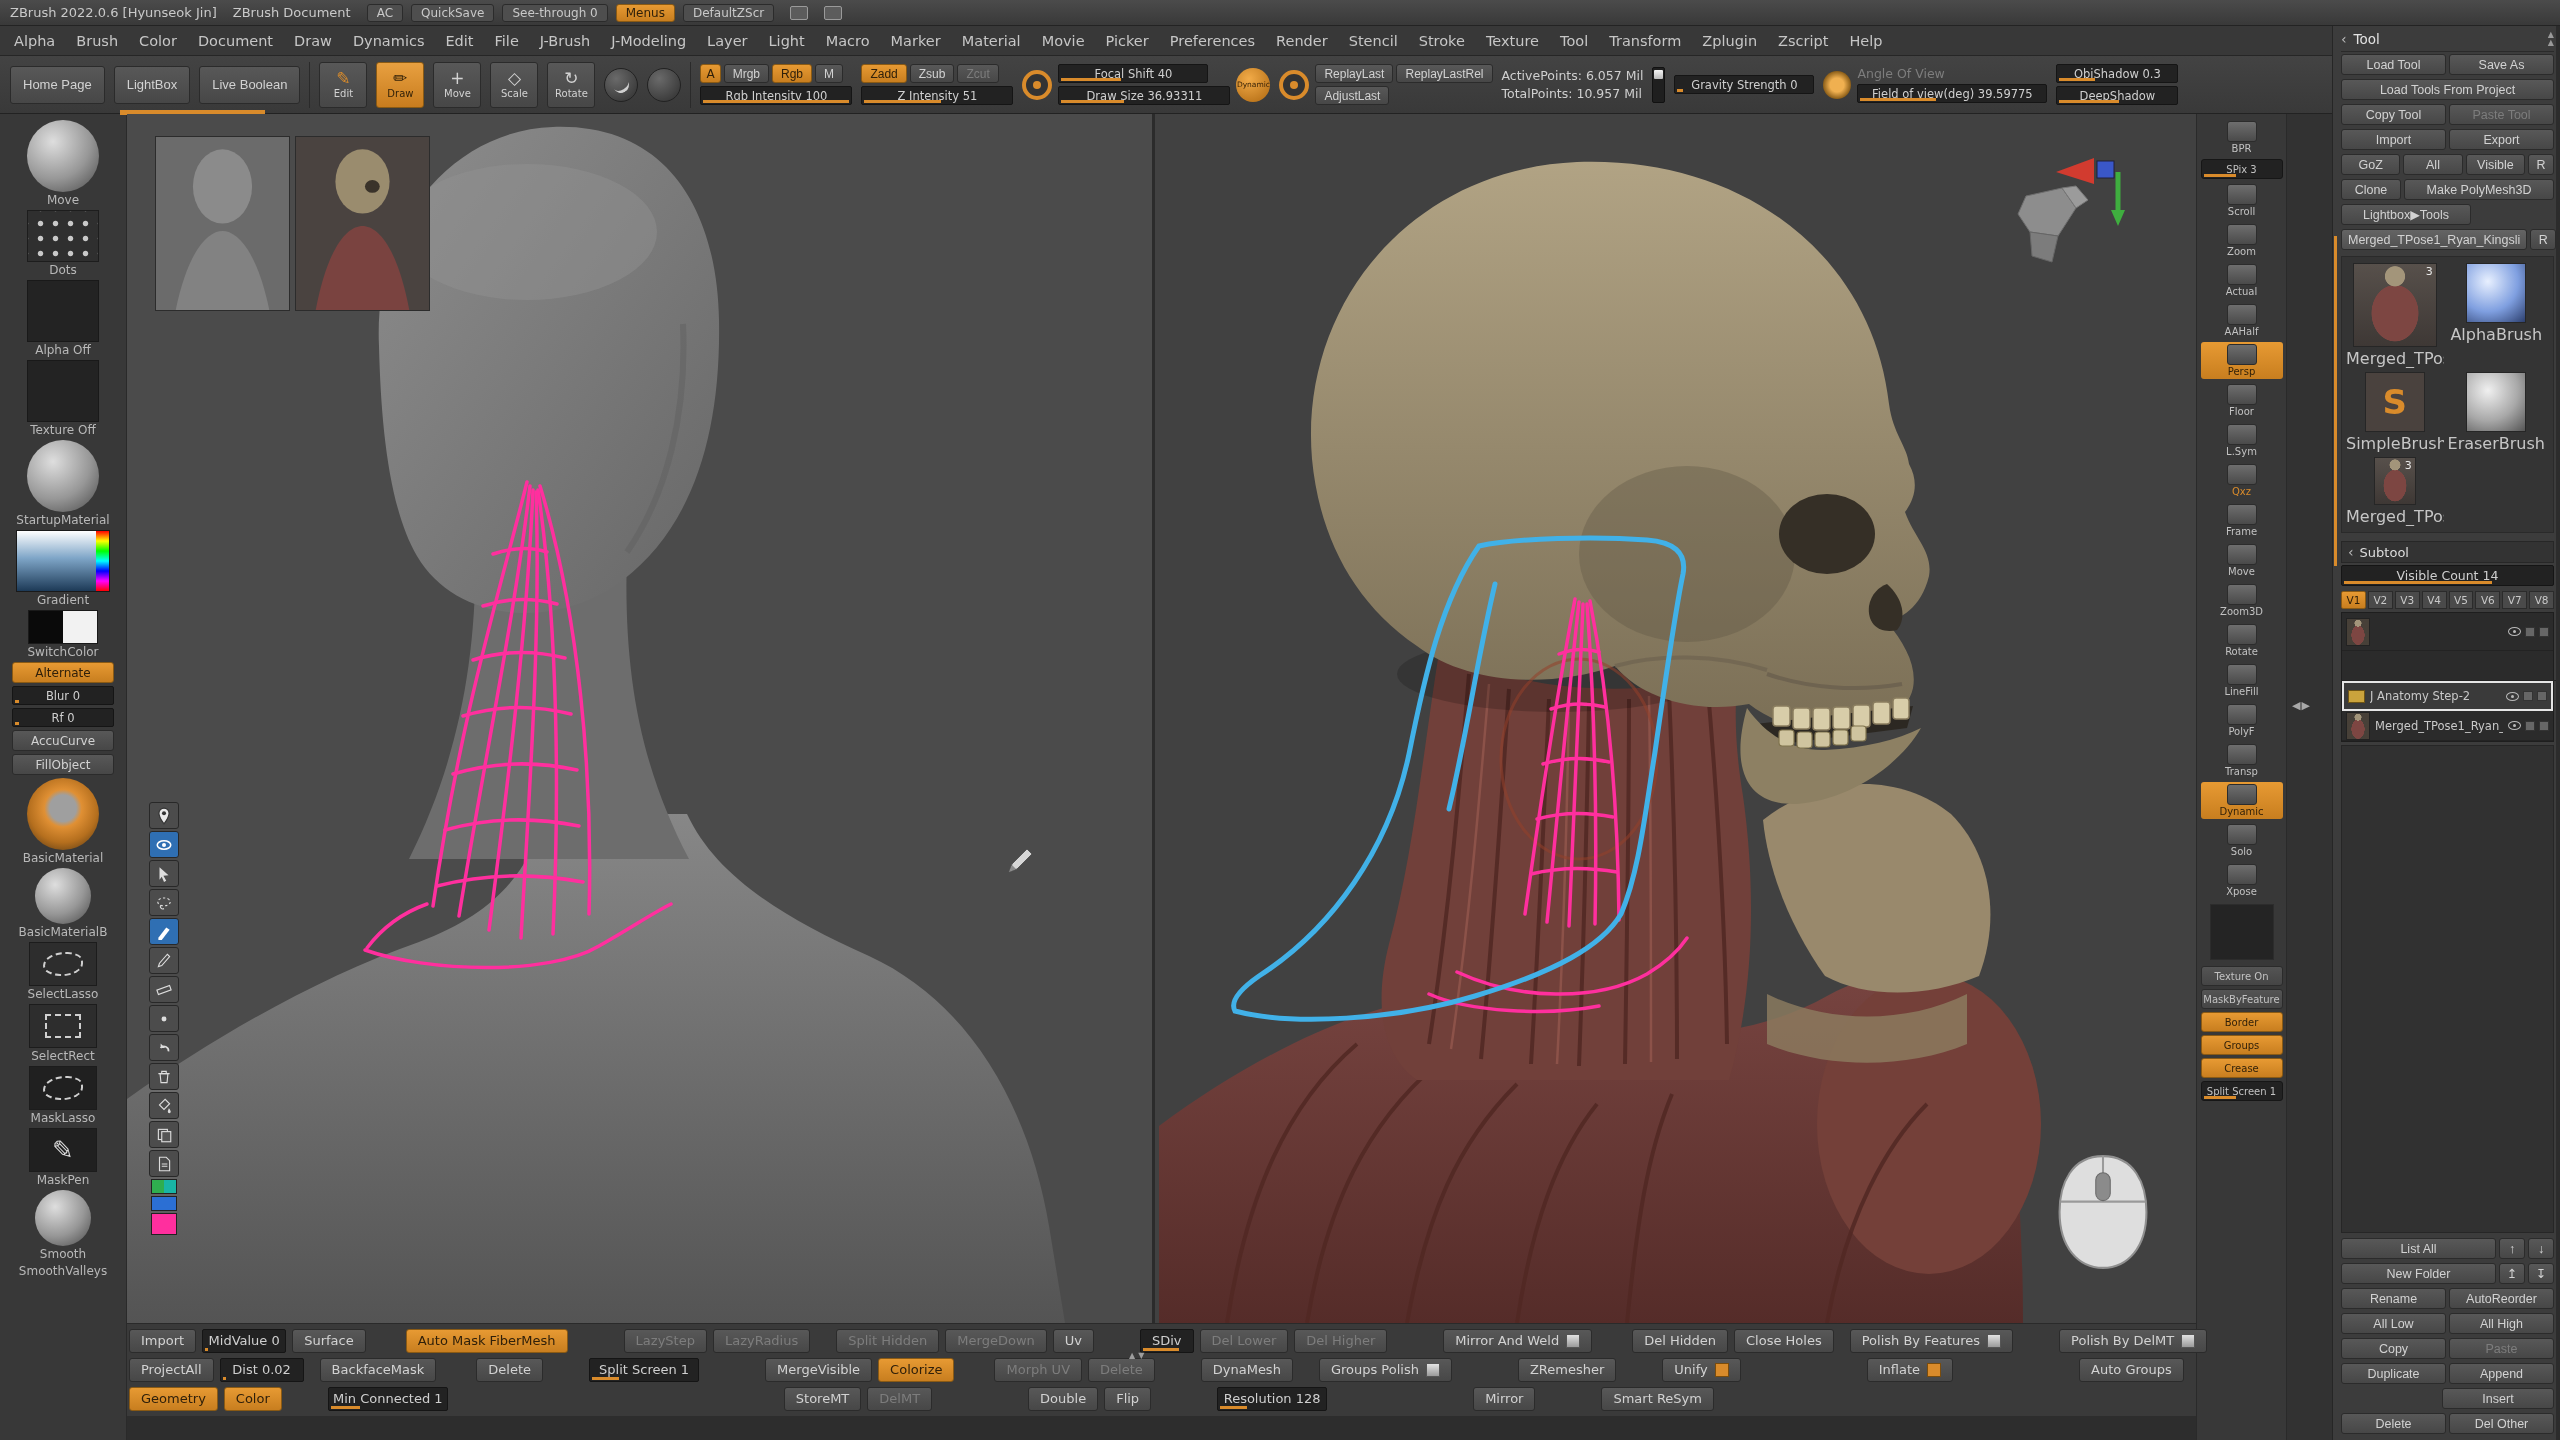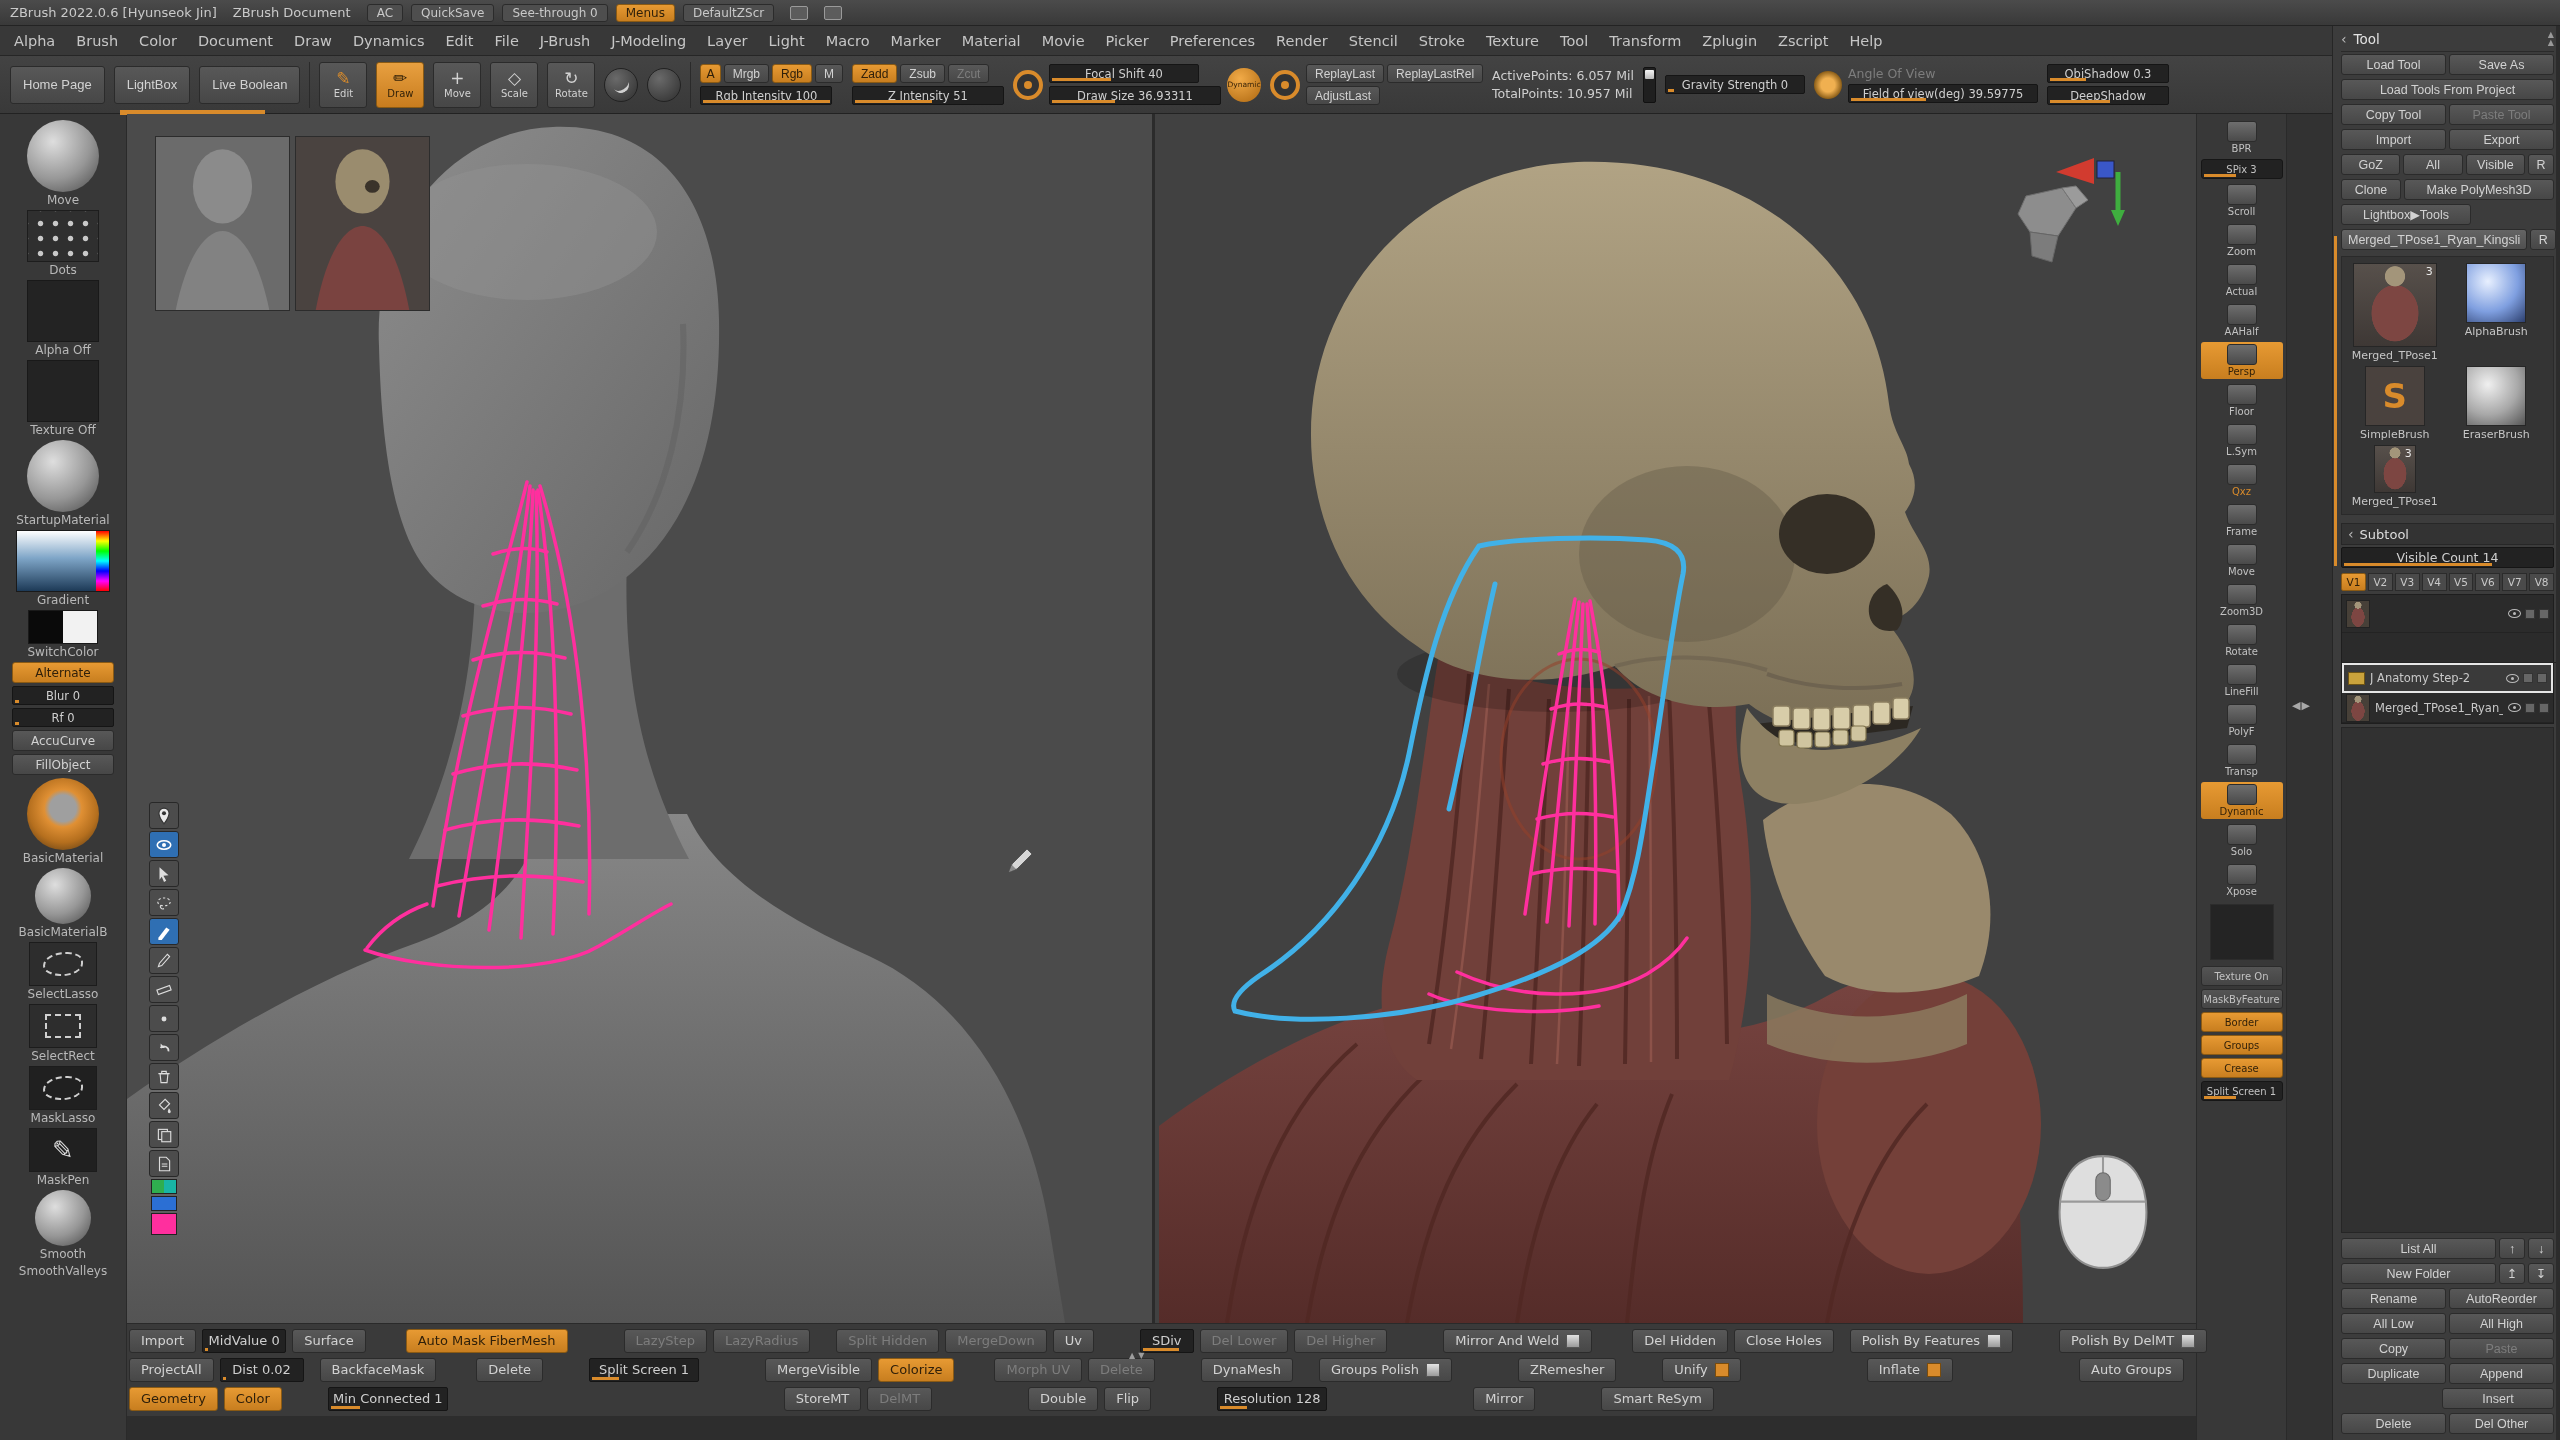--- a/index.html
+++ b/index.html
@@ -149,21 +149,21 @@
   .pt.big .pt-img{width:84px;height:84px}
   .pt.small .pt-img{width:42px;height:48px}
   .pt.fig .pt-img{background:radial-gradient(circle at 50% 15%,#a3957a 0 12%,transparent 13%),
                   radial-gradient(ellipse at 50% 60%,#7d4642 0 40%,transparent 41%),linear-gradient(#57504b,#3e3835)}
   .pt.sphere .pt-img{background:radial-gradient(circle at 36% 30%,#f0f0f0,#a8a8a8 55%,#555)}
   .pt.blue .pt-img{background:radial-gradient(circle at 36% 30%,#e8f0ff,#7f9fe0 55%,#2c3f6e)}
   .pt.simple .pt-img::after{content:"S";position:absolute;inset:0;display:flex;align-items:center;justify-content:center;
                             color:var(--accent);font-size:34px;font-weight:bold}
   .pt-badge{position:absolute;top:1px;right:3px;font-size:11px;color:#e8e8e8}
   .pt-badge:empty{display:none}
-  .pt-lb{font-size:11px;color:#c6c6c6;margin-top:2px;max-width:100%;overflow:hidden;white-space:nowrap}
+  .pt-lb{font-size:16px;color:#c6c6c6;margin-top:2px;max-width:100%;overflow:hidden;white-space:nowrap}
   .sec-head{display:flex;align-items:center;gap:6px;height:22px;background:#333;border:1px solid #272727;
             font-size:13px;color:#ddd;padding:0 6px;margin-top:4px}
   .v-tabs{display:flex;gap:2px;margin:3px 0}
   .v-tab{flex:1;text-align:center;font-size:10.5px;background:#4a4a4a;border:1px solid #2b2b2b;padding:2px 0;color:#c9c9c9}
   .v-tab.orange{border-radius:2px}
   .st-list{background:#2b2b2b;border:1px solid #1e1e1e}
   .st-row{display:flex;align-items:center;gap:5px;padding:2px 4px;border-bottom:1px solid #232323;height:30px;
           font-size:11.5px;color:#c9c9c9}
   .st-row.thumbrow{height:38px}
   .st-row.center{justify-content:center}
@@ -293,21 +293,21 @@
       <div class="tb-knob stroke"></div>
       <div class="tb-knob"></div>
       <div class="vsep"></div>
       <div class="tb-col">
         <div class="tb-row">
           <span class="btnish chipbtn orange" style="padding:0 5px">A</span>
           <button class="btnish chipbtn">Mrgb</button>
           <button class="btnish chipbtn orange">Rgb</button>
           <button class="btnish chipbtn">M</button>
         </div>
-        <div class="sliderbox tb-slider f100" style="width:132px">Rgb Intensity 100</div>
+        <div class="sliderbox tb-slider f100" style="width:152px">Rgb Intensity 100</div>
       </div>
       <div class="tb-col">
         <div class="tb-row">
           <button class="btnish chipbtn orange">Zadd</button>
           <button class="btnish chipbtn">Zsub</button>
           <button class="btnish chipbtn dim">Zcut</button>
         </div>
         <div class="sliderbox tb-slider f51" style="width:152px">Z Intensity 51</div>
       </div>
       <div class="tb-row" style="gap:6px">

